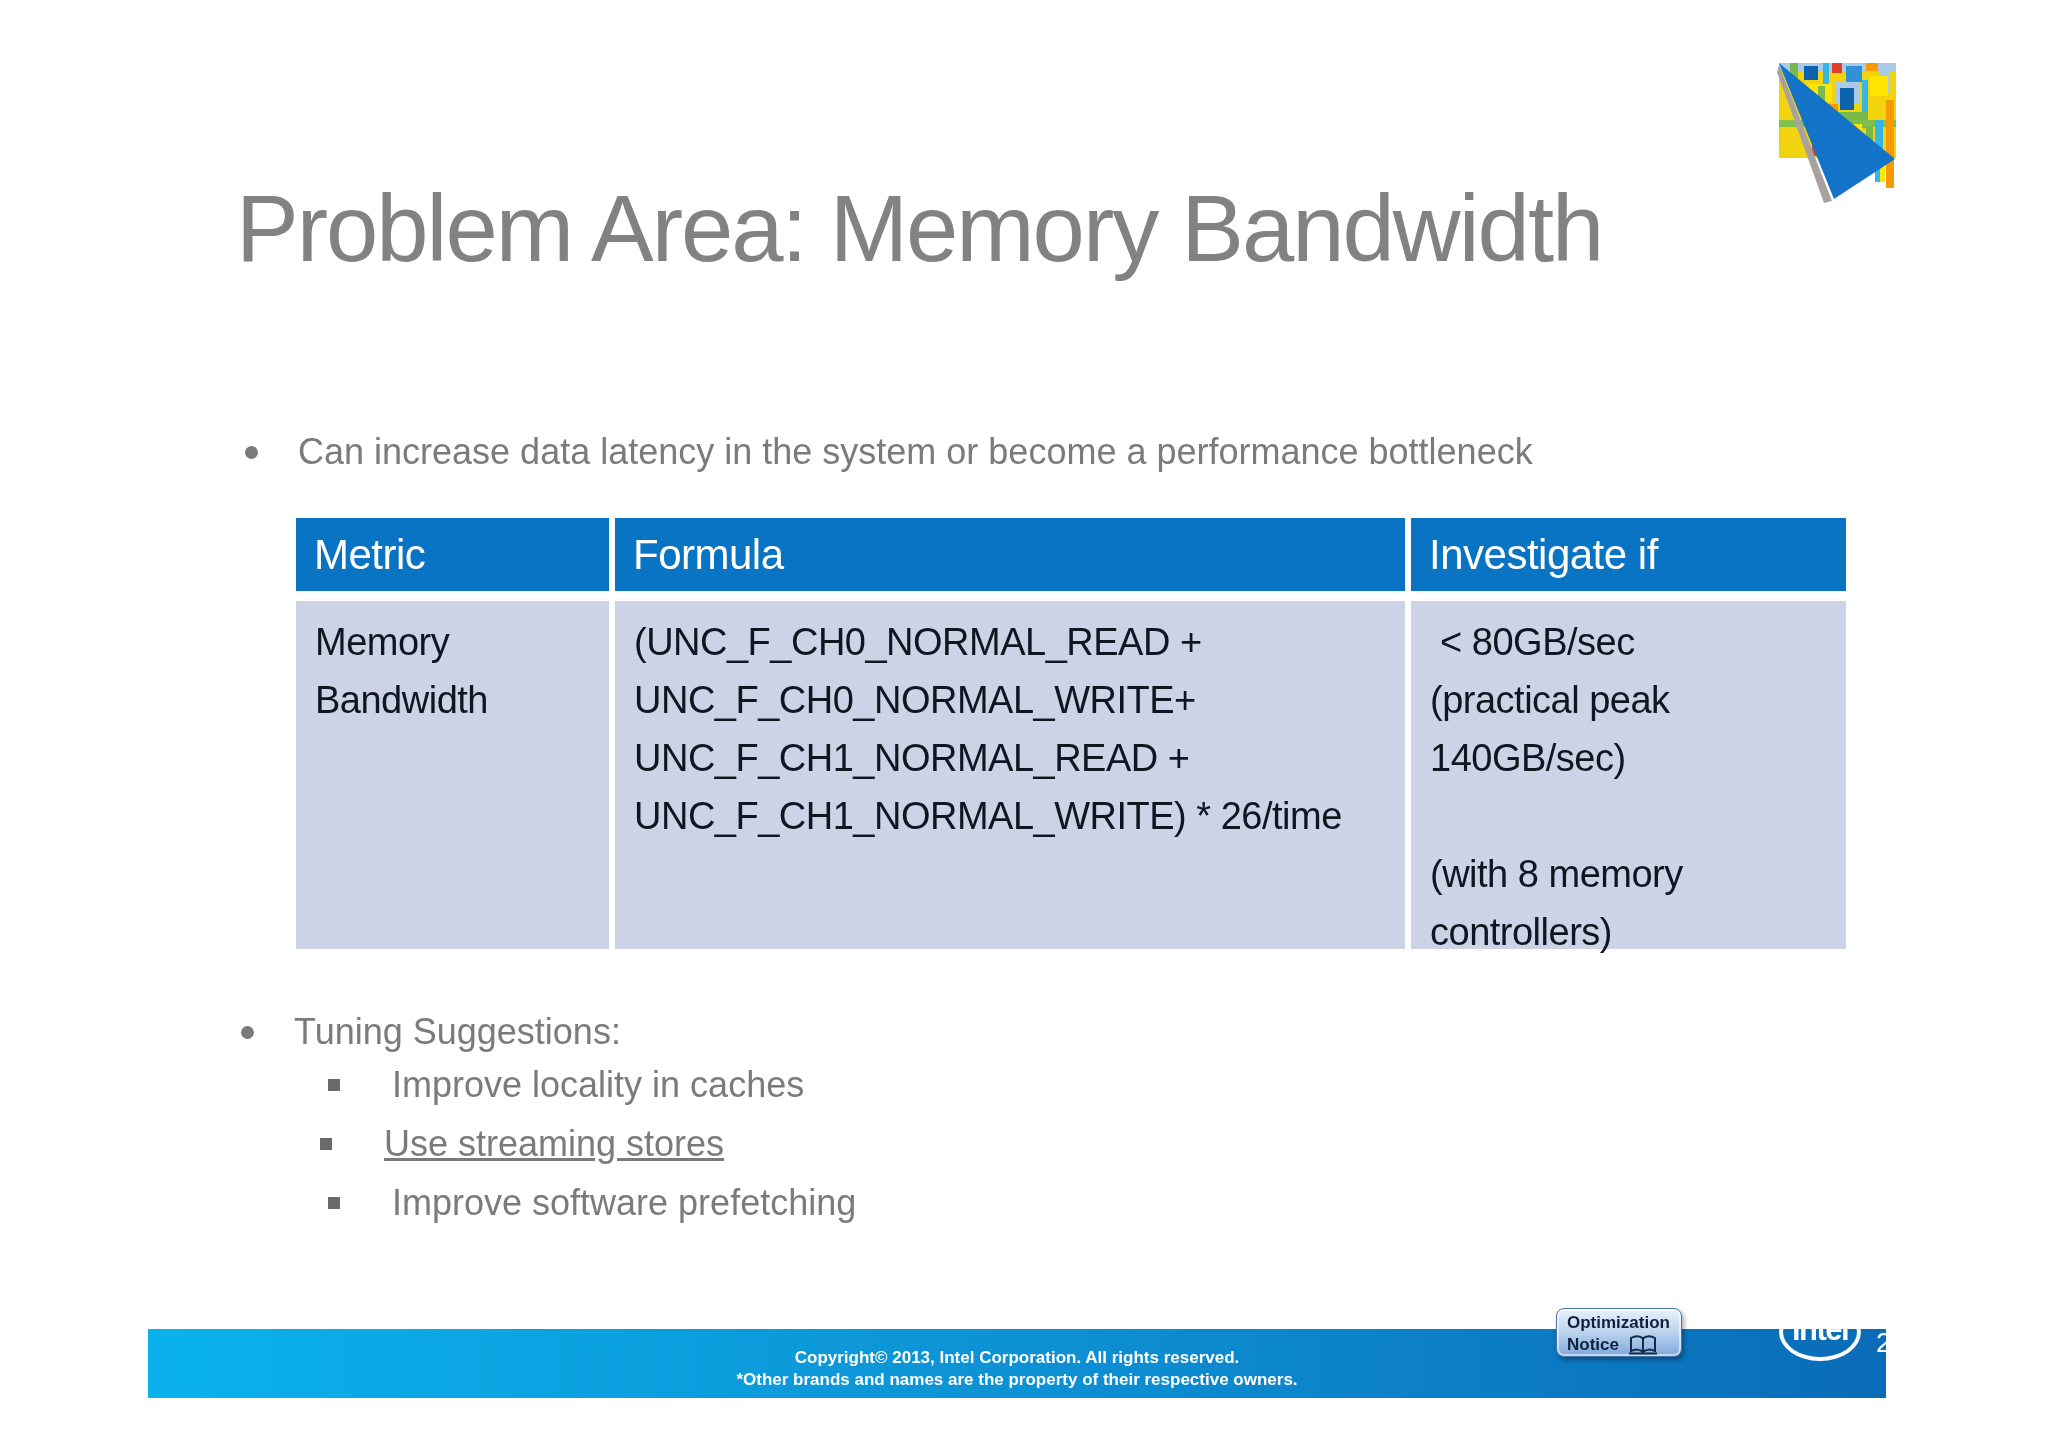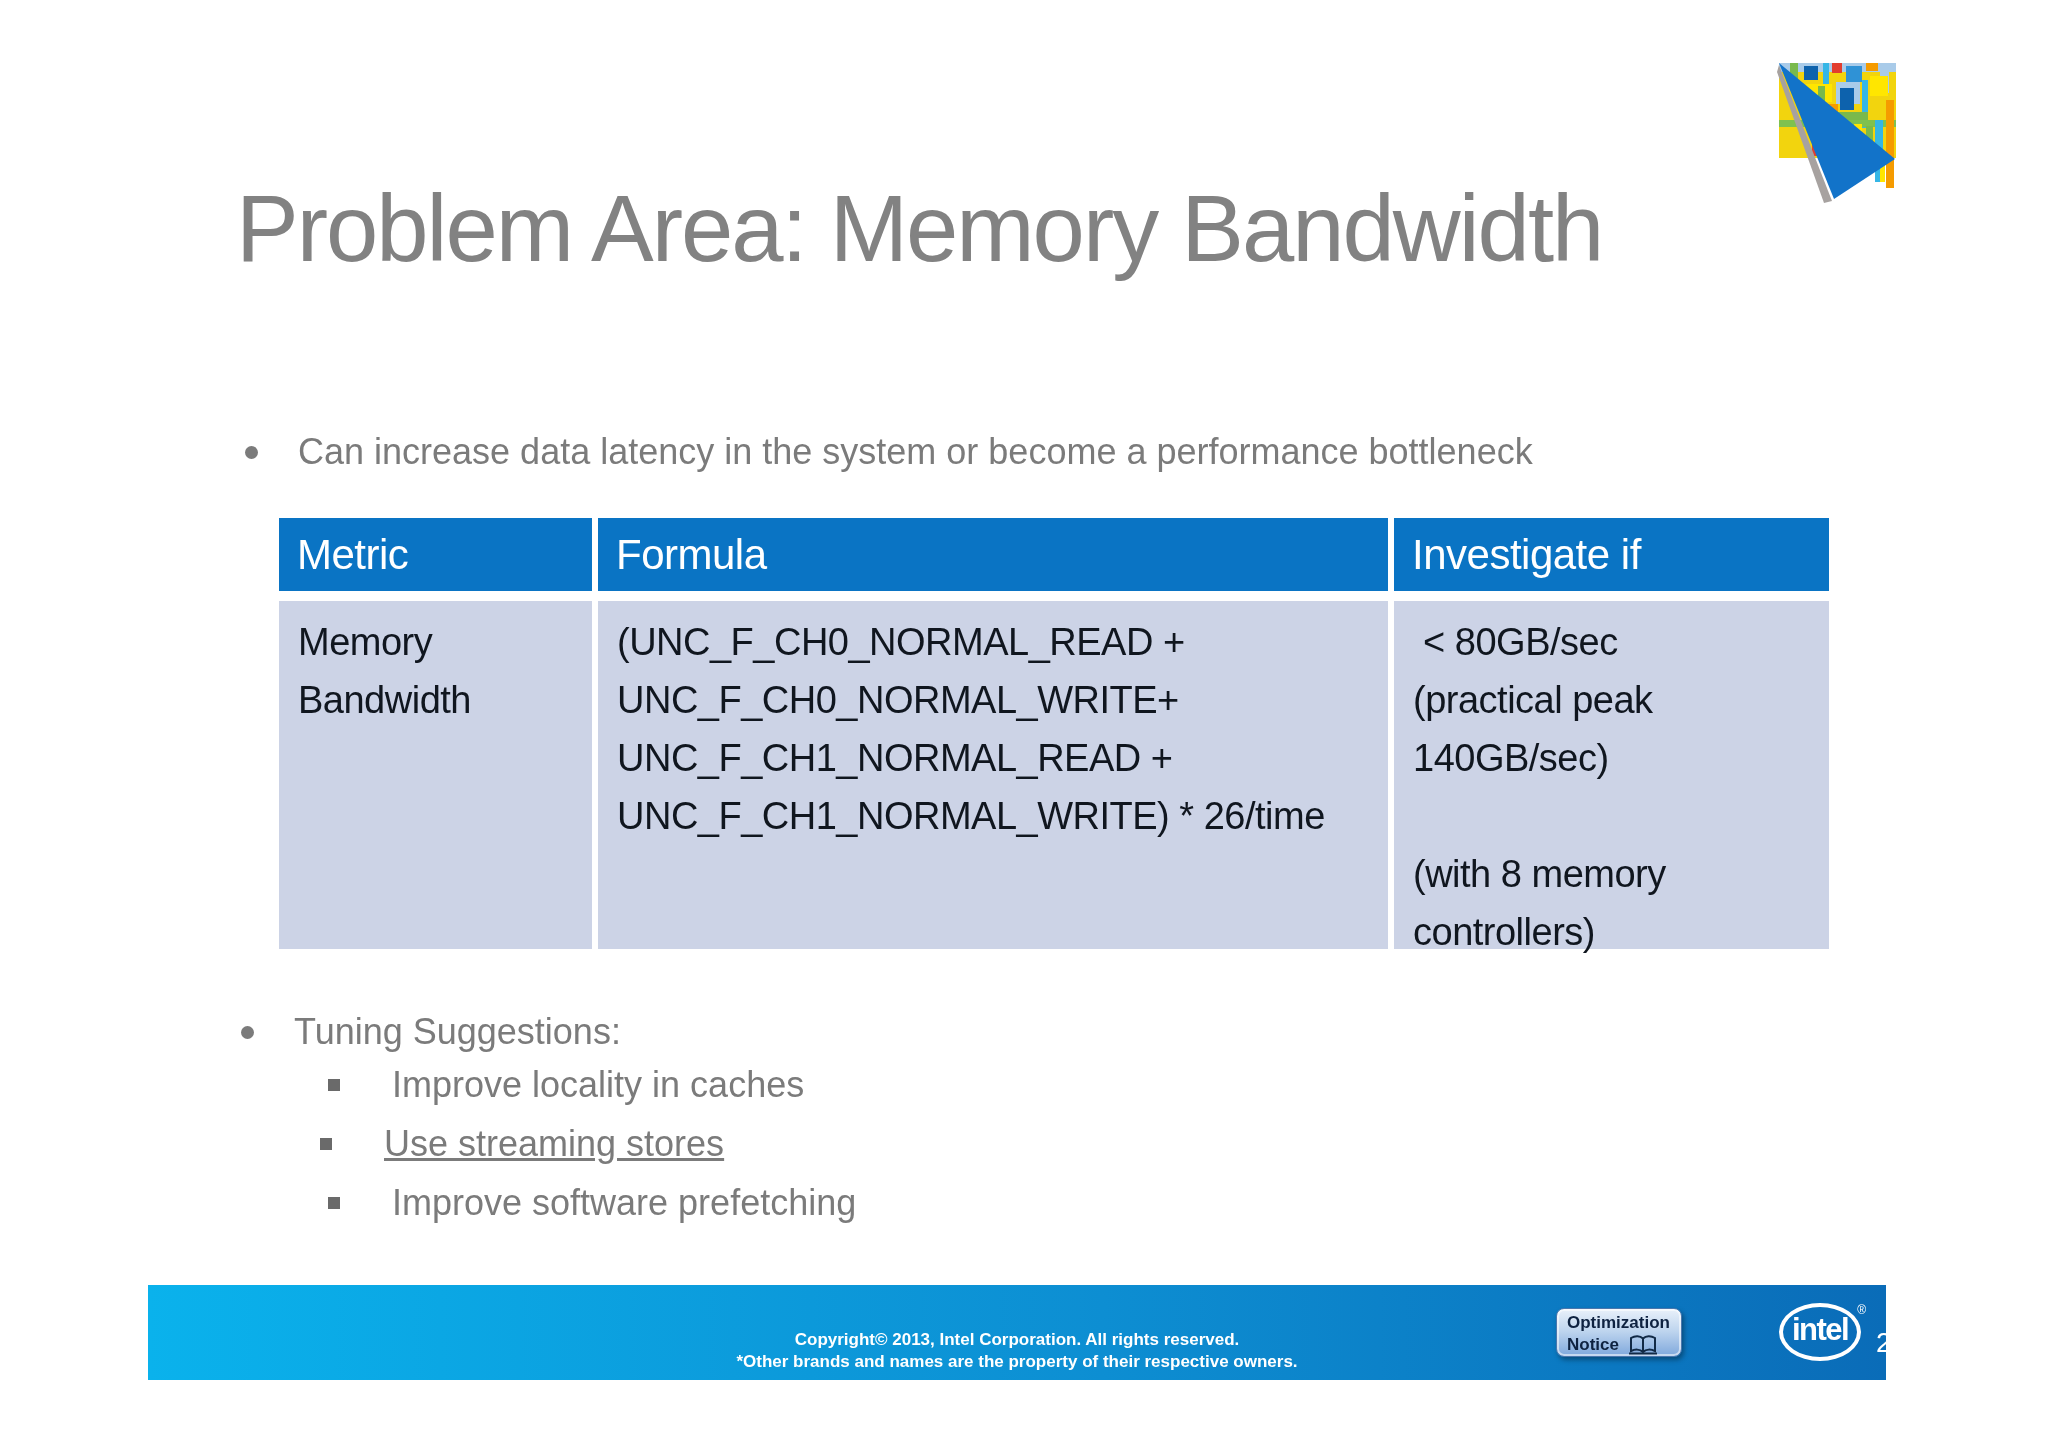--- a/index.html
+++ b/index.html
@@ -27,38 +27,38 @@
     background:#6a6a6a;margin:16px 52px 0 0;
   }
   #bullet-can{left:240px;top:430px;width:1500px;}
   #tuning-heading{left:236px;top:1010px;width:900px;}
   #tuning-item-0{left:328px;top:1063px;width:900px;}
   #tuning-item-1{left:320px;top:1122px;width:900px;text-decoration:underline;}
   #tuning-item-2{left:328px;top:1181px;width:900px;}
 
   
   .metrics-table{
-    position:absolute;left:279px;top:518px;width:1550px;
+    position:absolute;left:296px;top:518px;width:1550px;
     display:grid;grid-template-columns:313px 790px 435px;
     column-gap:6px;row-gap:10px;
   }
   .th{
     background:#0a74c4;color:#ffffff;height:73px;box-sizing:border-box;
     display:flex;align-items:center;padding-left:18px;
     font-size:42px;font-weight:400;letter-spacing:-0.5px;
   }
   .td{
     background:#ccd3e6;color:#10161f;height:348px;box-sizing:border-box;
     padding:12px 16px 0 19px;font-size:38px;line-height:58px;letter-spacing:-0.5px;
   }
   .cell-line{min-height:58px;white-space:pre-wrap;}
 
   
   .footer-bar{
-    position:absolute;left:148px;top:1285px;width:1738px;height:95px;
+    position:absolute;left:148px;top:1329px;width:1738px;height:69px;
     background:linear-gradient(90deg,#0ab2ec 0%,#0d8ed2 55%,#0a6cb8 100%);
   }
   .footer-text{
     position:absolute;left:0;right:0;bottom:7px;text-align:center;
     color:#ffffff;font-size:17px;font-weight:700;line-height:22px;
   }
   .opt-badge{
     position:absolute;left:1556px;top:1308px;width:126px;height:49px;box-sizing:border-box;
     border:1px solid #4a77ad;border-radius:8px;
     background:linear-gradient(180deg,#e9f1fa 0%,#bdd4ee 48%,#7fa8dc 100%);

